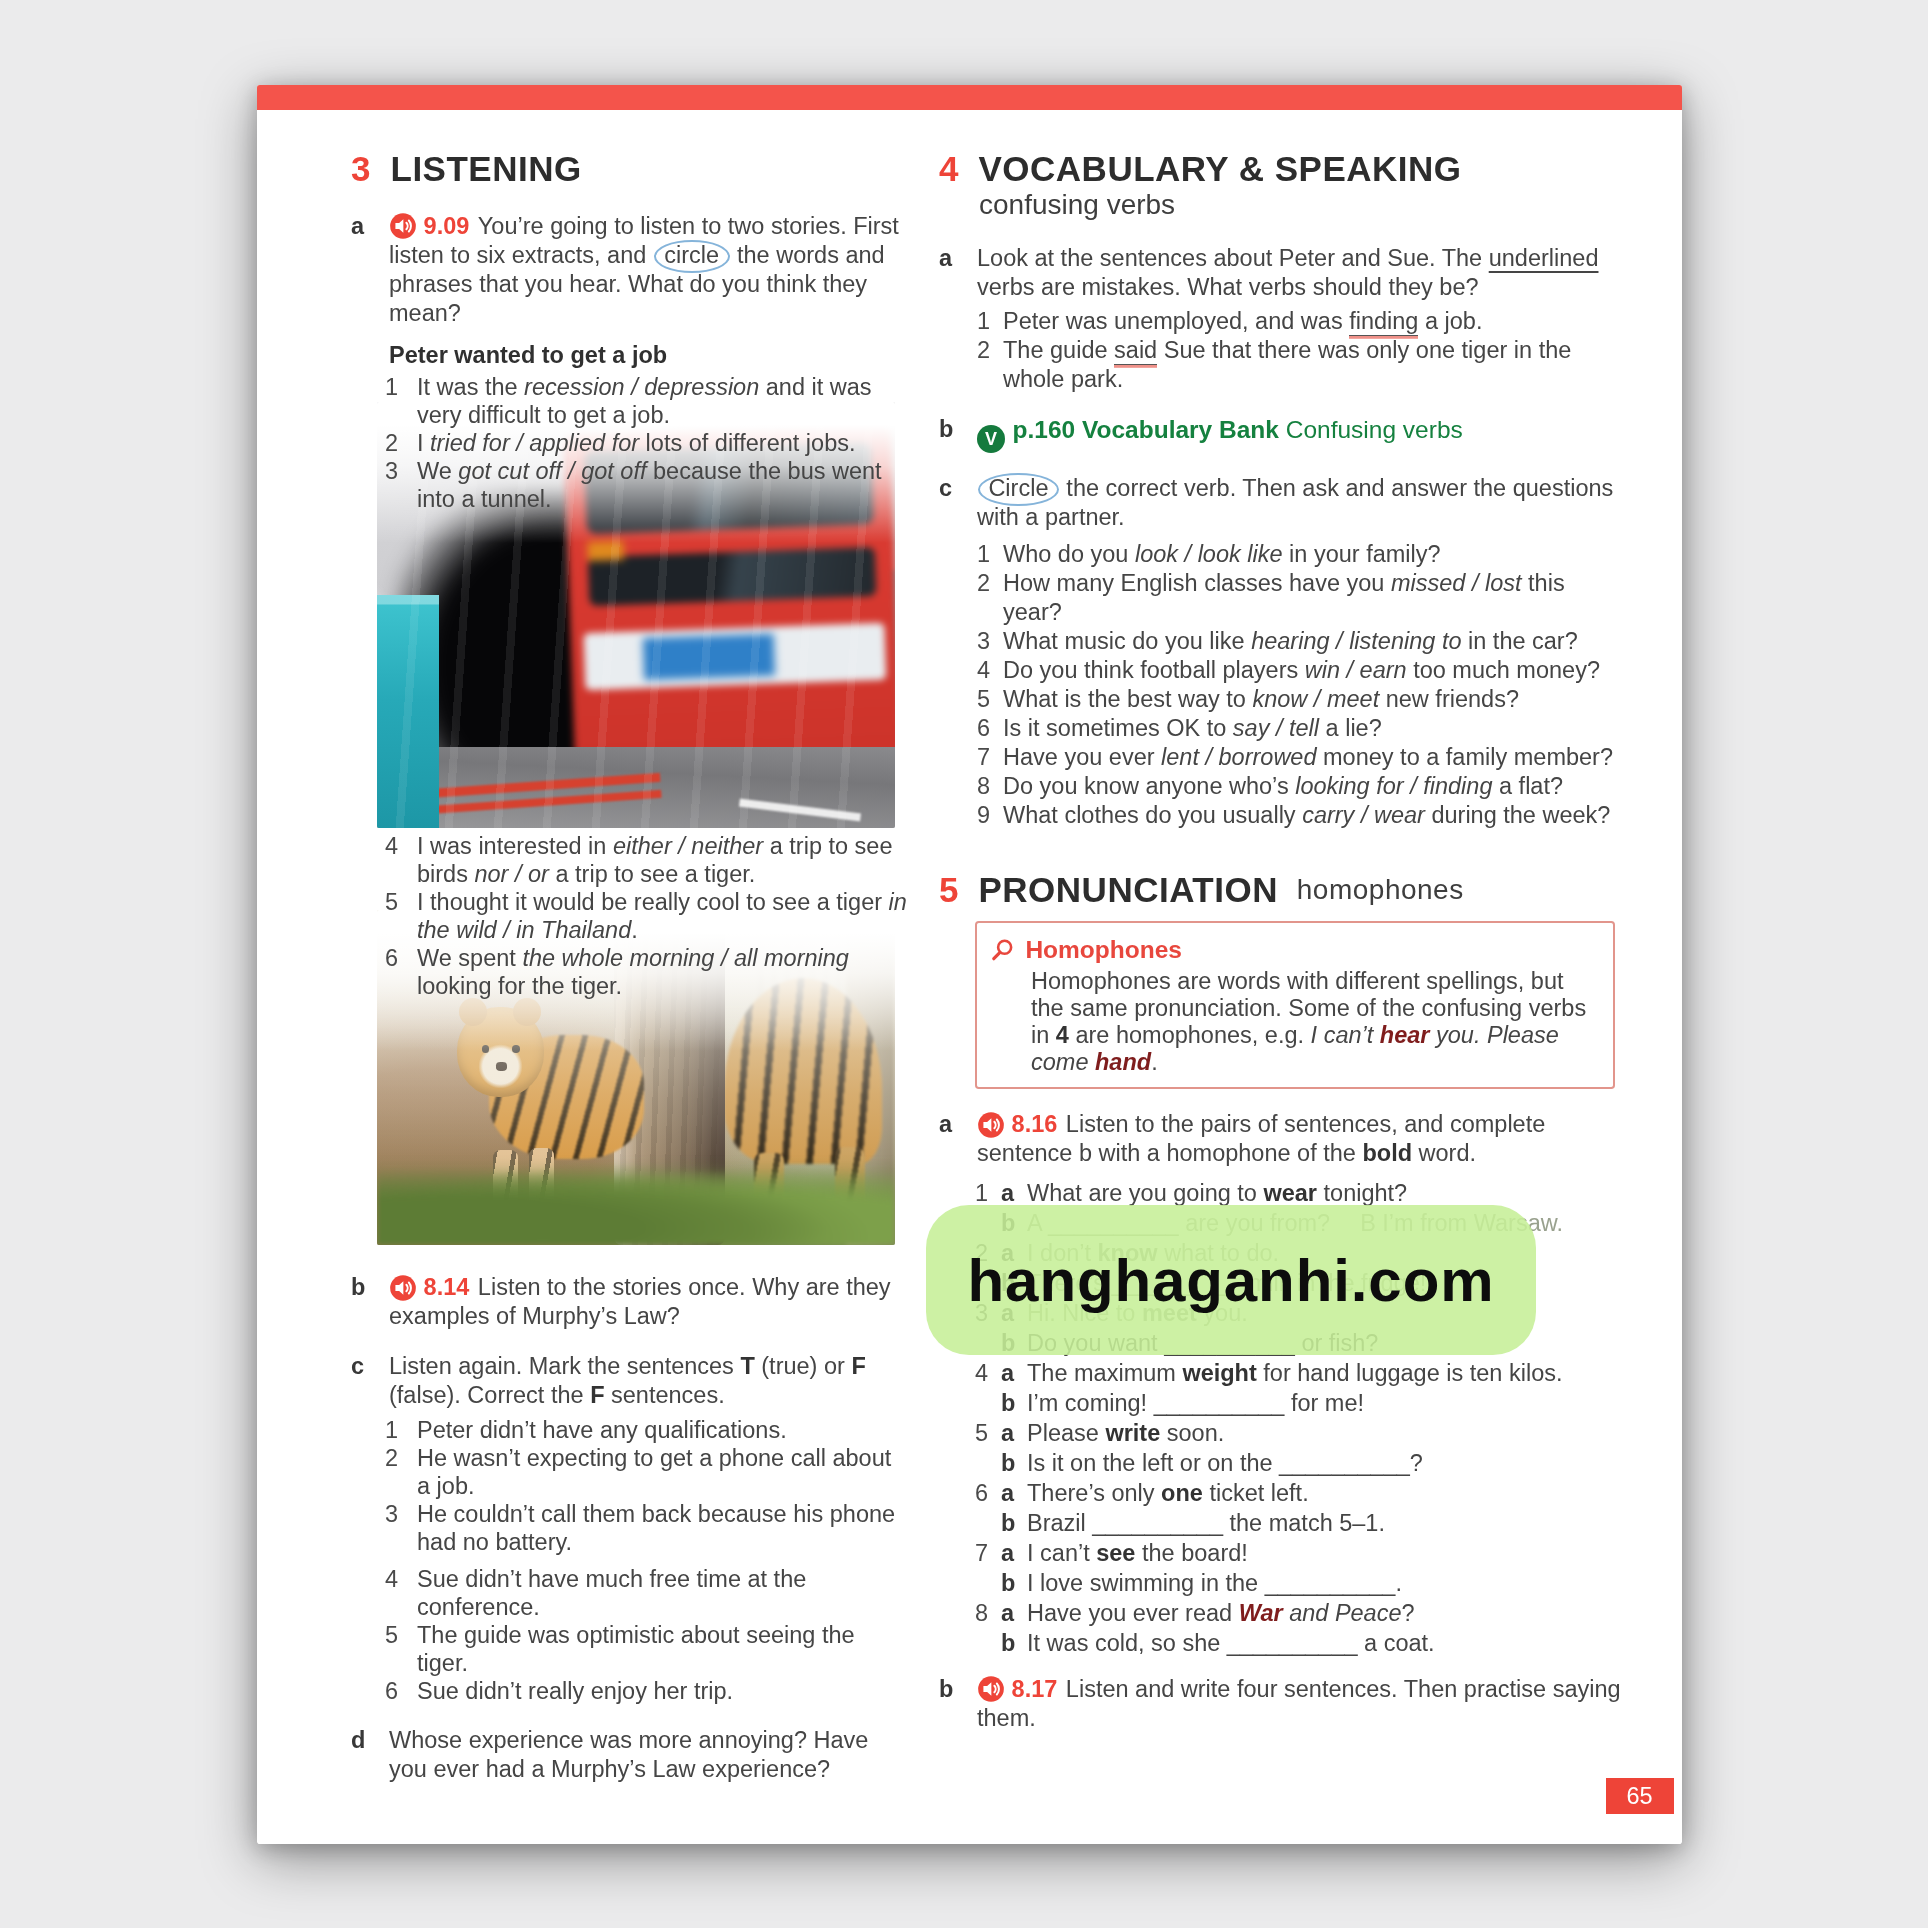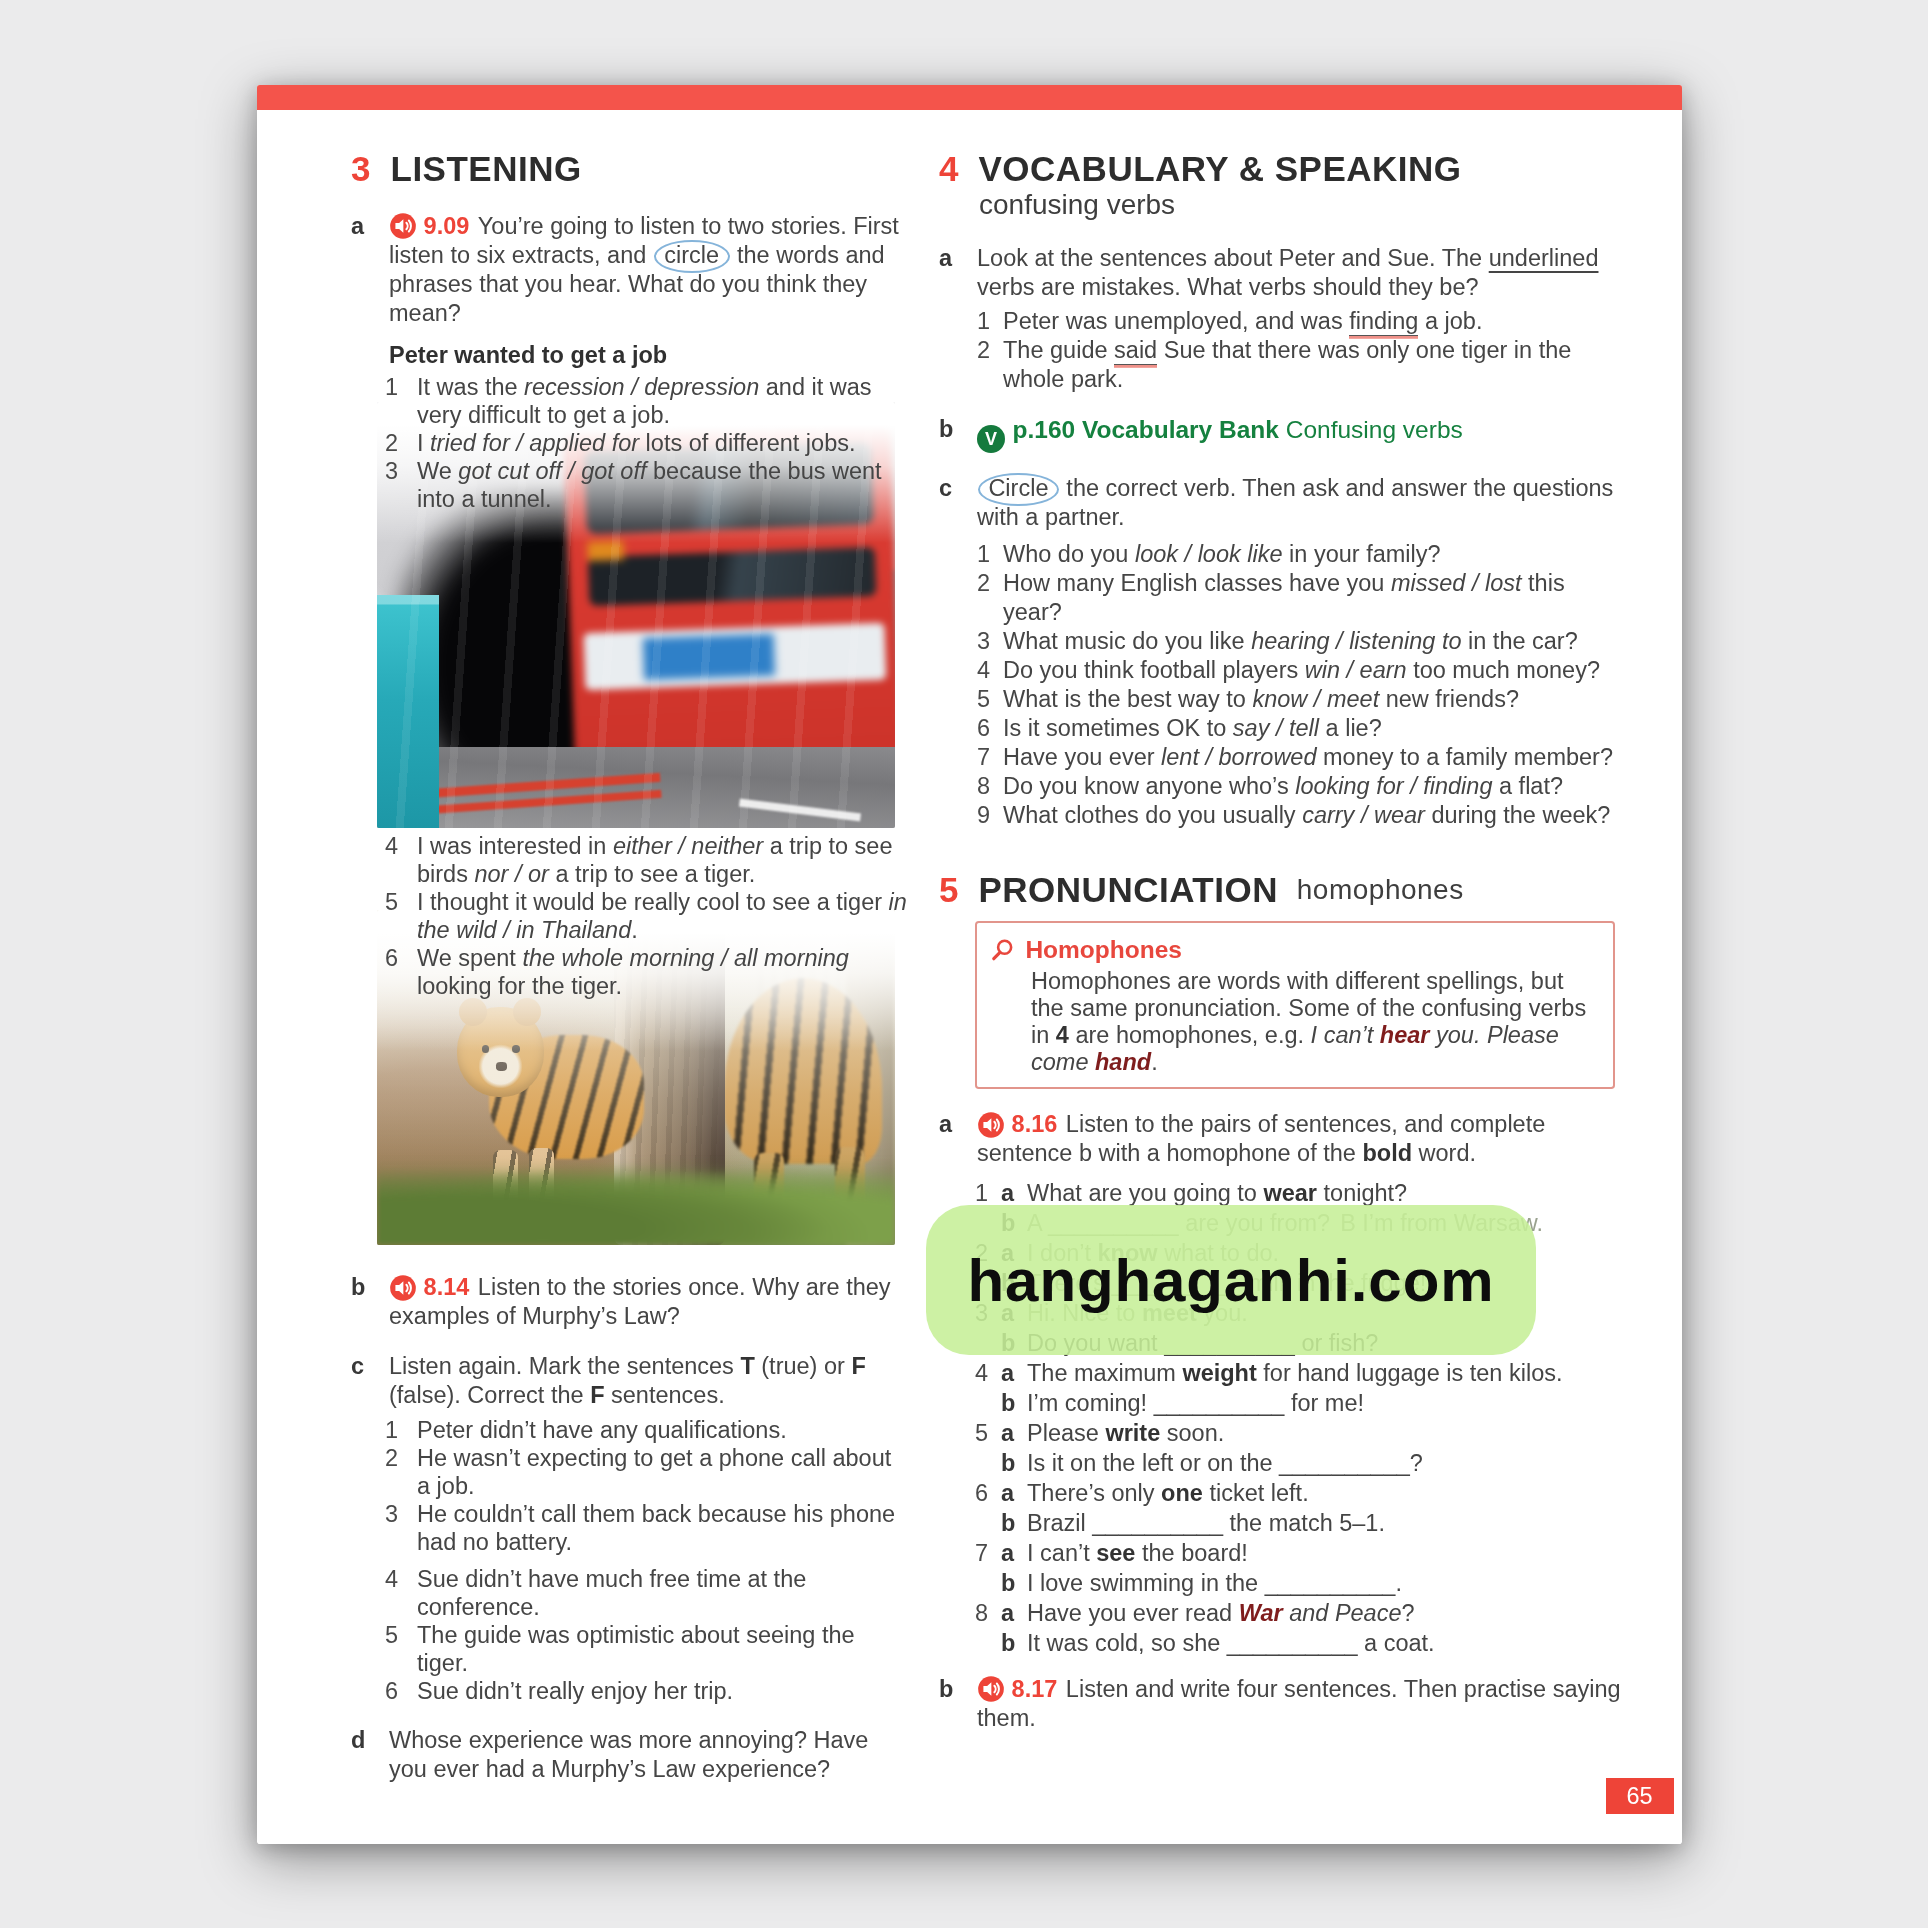--- a/index.html
+++ b/index.html
@@ -35,21 +35,21 @@
 
   
   .i{font-style:italic;}
   .b{font-weight:bold;color:#333;}
   .bi{font-weight:bold;font-style:italic;color:#7f1d1d;}
   .u{text-decoration:underline;text-underline-offset:4.7px;}
   .ru{border-bottom:1.9px solid #555;box-shadow:0 2.8px 0 #ef9189;padding-bottom:0.9px;}
   .circ{display:inline-block;border:2.8px solid #85b4da;border-radius:50%;padding:0 8.5px 1.9px;margin:-3.8px 0.9px;line-height:1.15;}
   .gb{color:#15813f;font-weight:bold;}
   .g{color:#15813f;}
-  .sp{margin-left:10px;}
+  .sp{margin-left:30px;}
 
   .track{color:#ee4438;font-weight:bold;margin-right:8.5px;}
   .audio-ic{width:28px;height:28px;vertical-align:-6.6px;margin-right:6.6px;}
   .vicon{display:inline-flex;width:28px;height:28px;border-radius:50%;background:#157a3d;color:#fff;
          font-weight:bold;font-size:18px;align-items:center;justify-content:center;margin-right:7.5px;vertical-align:-6.6px;}
 
   
   .photo{position:relative;z-index:1;width:518px;margin-left:26px;overflow:hidden;border-radius:1.9px;}
   .photo.bus{height:426px;margin-top:-111px;}
   .photo.tiger{height:335px;margin-top:-90px;}

